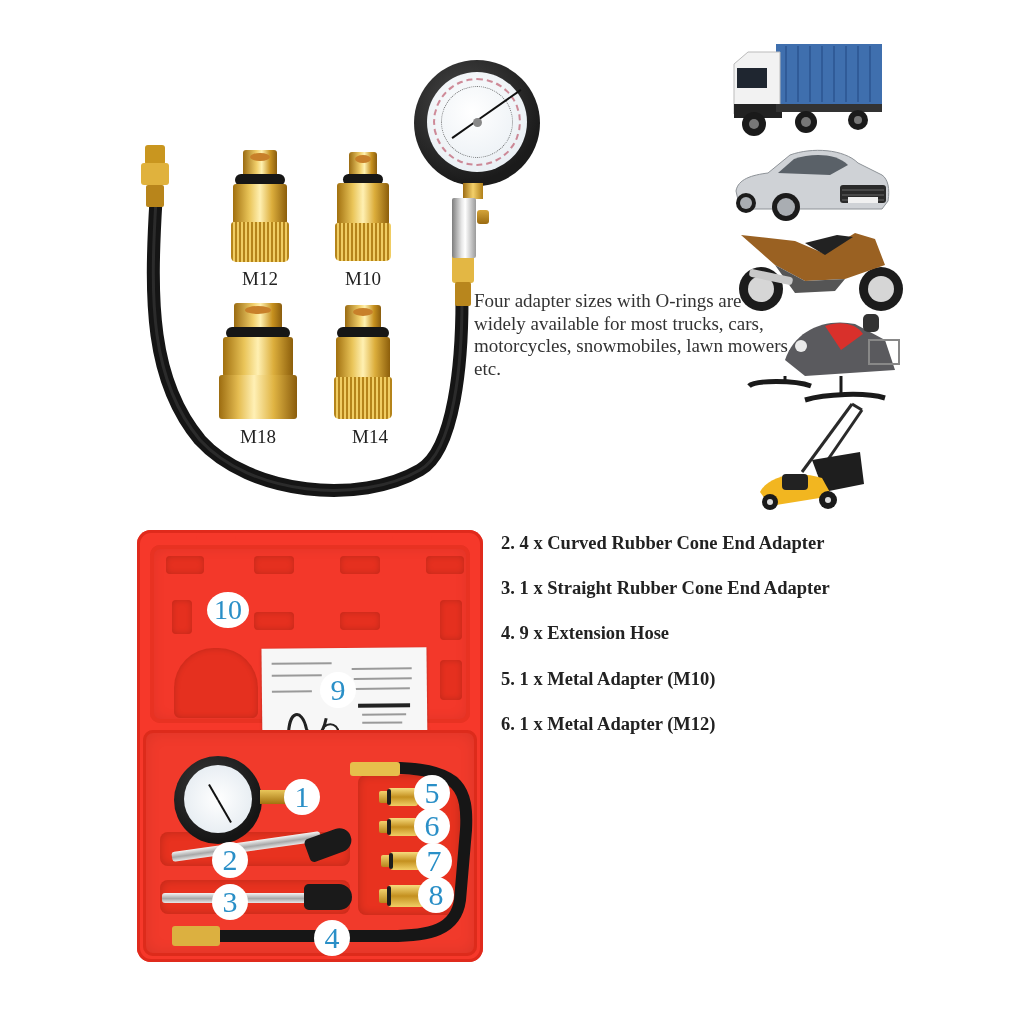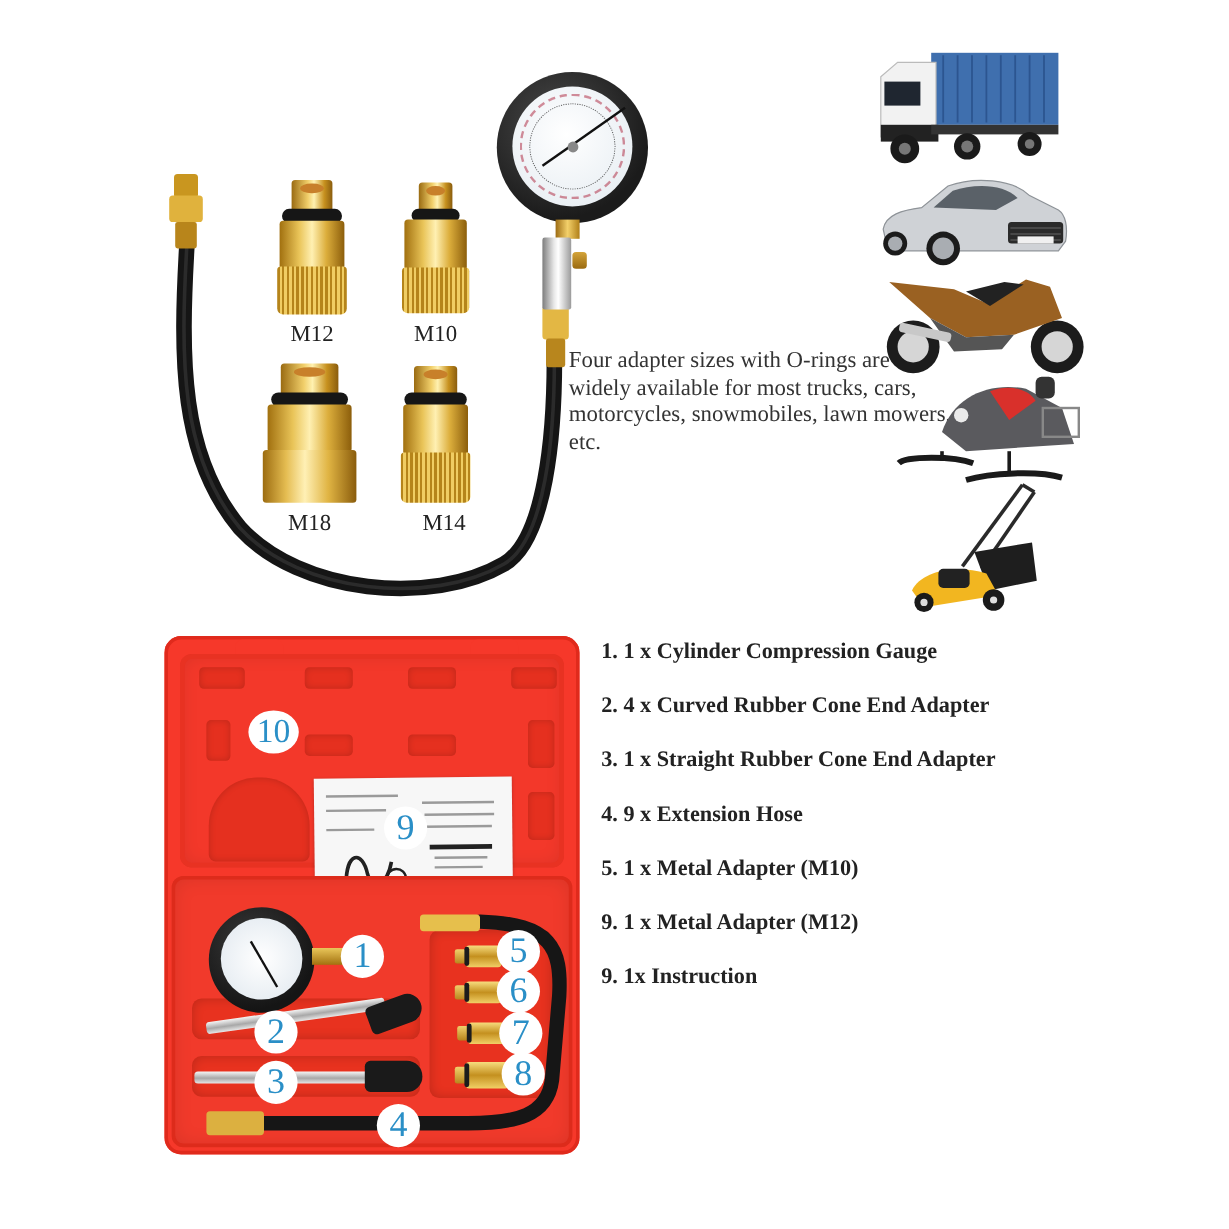--- a/index.html
+++ b/index.html
@@ -280,20 +280,18 @@
     <div class="ringk"></div>
   </div>
 <div class="num-badge" style="left:416px;top:843px;">7</div>
 <div class="kit-adapter" style="left:388px;top:885px;width:36px;height:22px;">
     <div class="tipk" style="top:4px;height:14px;"></div>
     <div class="ringk" style="height:20px;"></div>
   </div>
 <div class="num-badge" style="left:418px;top:877px;">8</div>
 
 <ul class="parts-list">
-  <li>1. 1 x Cylinder Compression Gauge</li>
   <li>2. 4 x Curved Rubber Cone End Adapter</li>
   <li>3. 1 x Straight Rubber Cone End Adapter</li>
   <li>4. 9 x Extension Hose</li>
   <li>5. 1 x Metal Adapter (M10)</li>
-  <li>9. 1 x Metal Adapter (M12)</li>
-  <li>9. 1x Instruction</li>
+  <li>6. 1 x Metal Adapter (M12)</li>
 </ul>
 
 </body></html>

